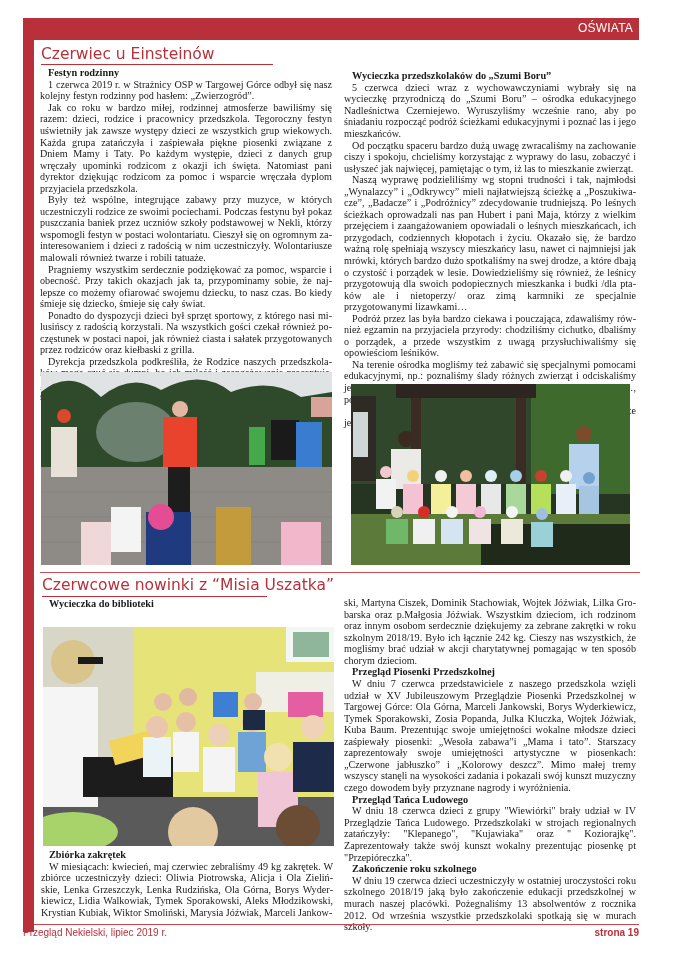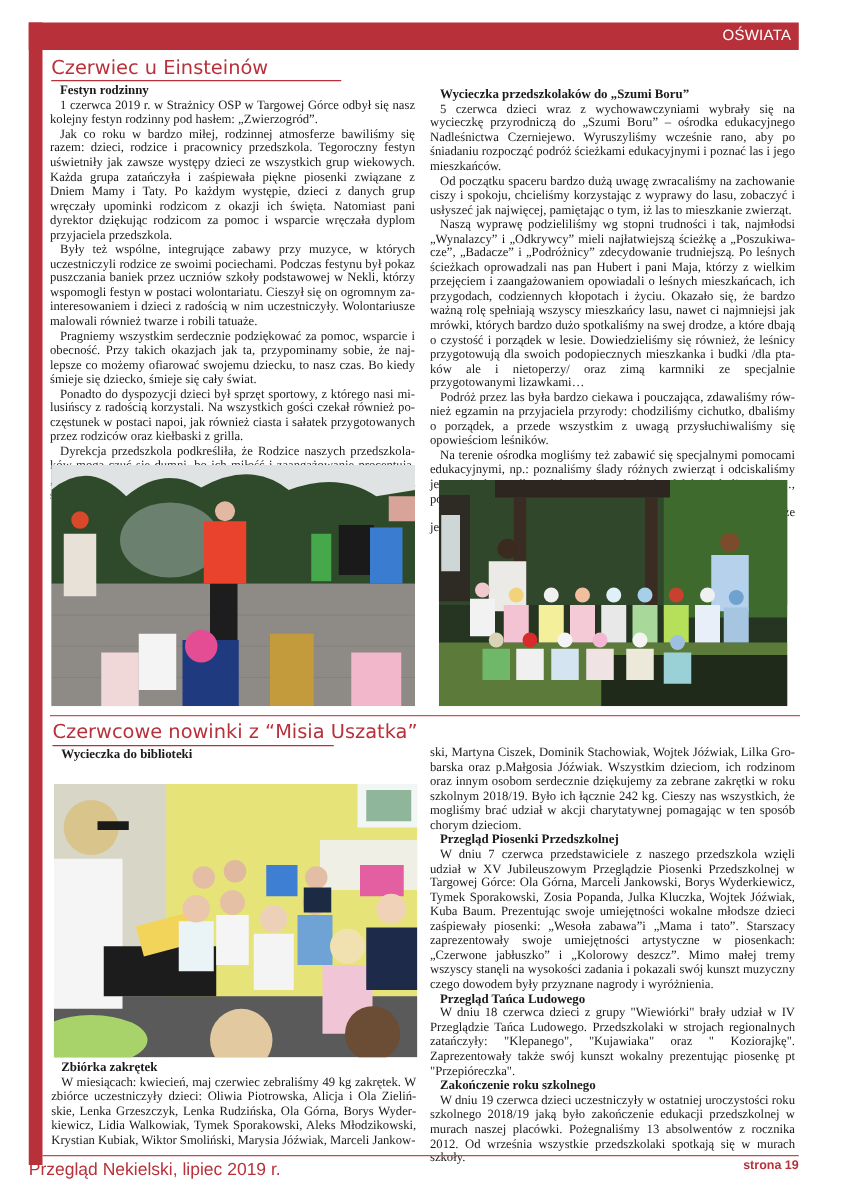--- a/index.html
+++ b/index.html
@@ -12,21 +12,21 @@
   .sec-title { position: absolute; font-family: "DejaVu Sans", sans-serif; color: #b8313a;
                font-size: 15.5px; font-weight: normal; margin: 0; white-space: nowrap; text-align: center; }
   .sec-underline { position: absolute; height: 1px; background: #b8313a; }
   .col { position: absolute; font-size: 10.15px; line-height: 11.55px; text-align: justify; hyphens: manual; }
   .col p { margin: 0; text-indent: 8px; }
   .col h3 { margin: 0; font-size: 10.3px; font-weight: bold; padding-left: 8px; line-height: 11.8px; }
   .col p.noindent { text-indent: 0; }
   .photo { position: absolute; overflow: hidden; }
   .footer-line { position: absolute; left: 34px; top: 924px; width: 605px; height: 1px; background: #c94850; }
   .footer-left { position: absolute; left: 23px; top: 927px; font-family: "Liberation Sans", sans-serif;
-                 font-size: 14px; color: #b8313a; }
+                 font-size: 10px; color: #b8313a; }
   .footer-right { position: absolute; right: 40px; top: 927px; font-family: "Liberation Sans", sans-serif;
                   font-size: 10px; color: #b8313a; font-weight: bold; }
   .sep-line { position: absolute; left: 40px; top: 572px; width: 600px; height: 1px; background: #d05058; }
 </style>
 </head>
 <body>
 
 <div class="frame-top"></div>
 <div class="frame-left"></div>
 <div class="section-tag">OŚWIATA</div>

